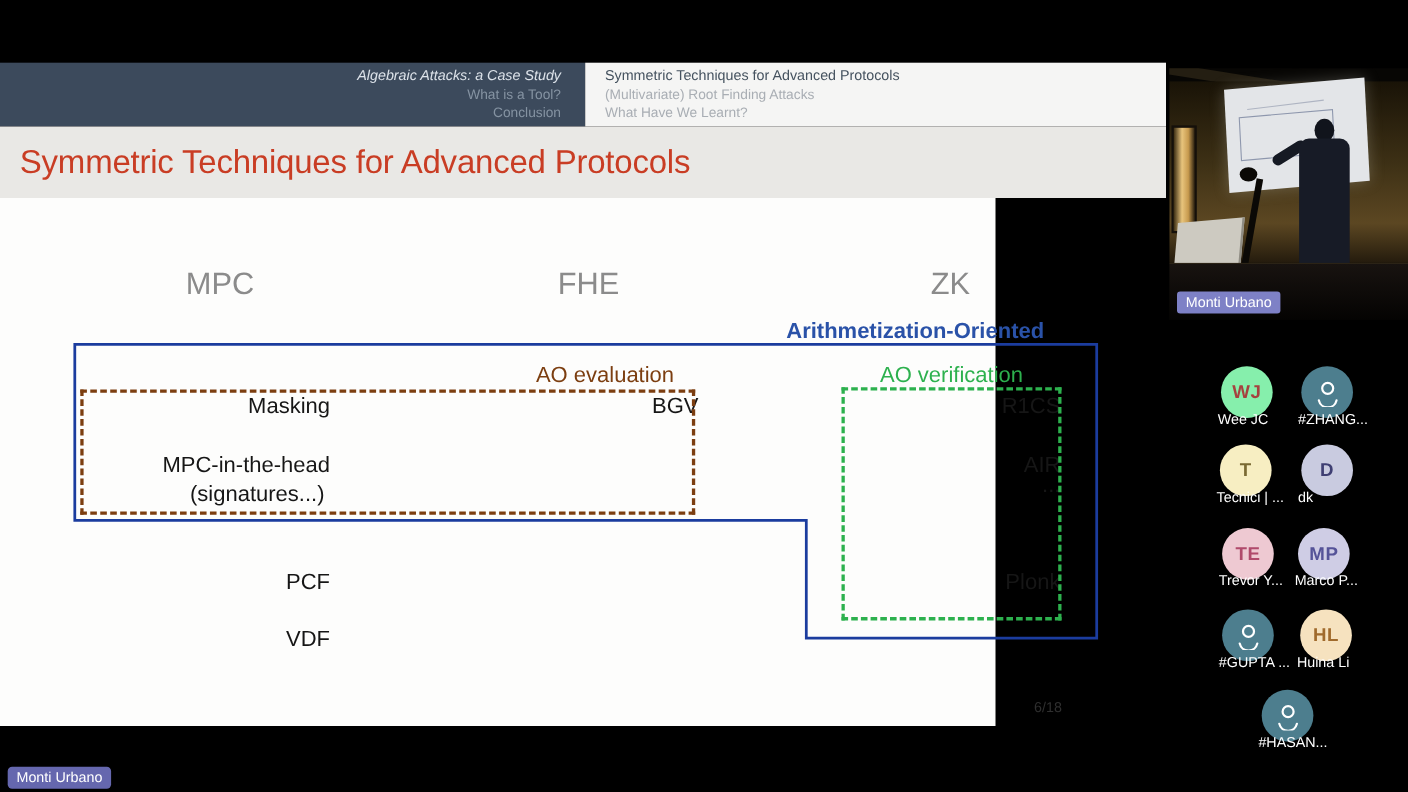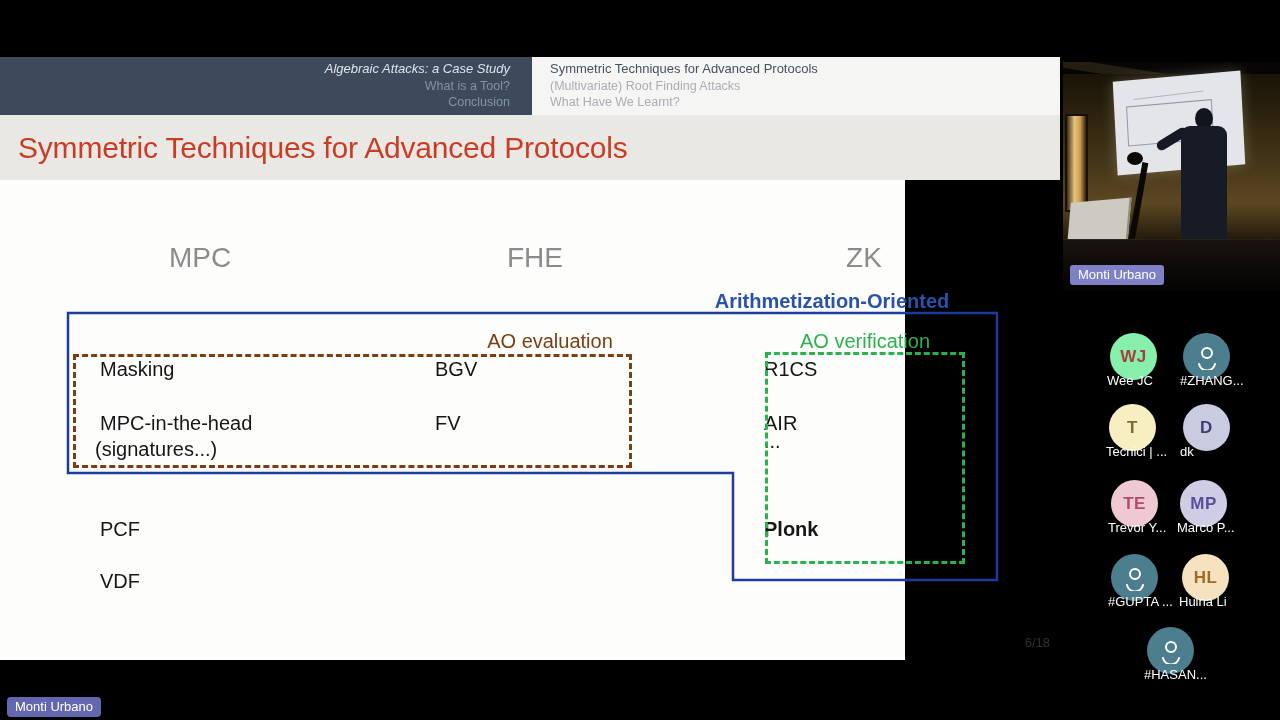--- a/index.html
+++ b/index.html
@@ -19,28 +19,28 @@
   .hdr-right .l1 { color:#45525f; font-size:13px; }
   .hdr-right .l2 { color:#a9aeb4; font-size:12.5px; }
 
   
   .title-band { left:0; top:115px; width:1060px; height:65px; background:#e9e8e5;
                 display:flex; align-items:center; padding-left:18px; }
   .slide-title { font-size:30px; letter-spacing:-0.2px; }
 
   
   .slide-body { left:0; top:180px; width:905px; height:480px; background:#fdfdfc; }
-  .slide-body .lbl { position:absolute; text-align:left; font-size:20px; color:#161616; }
+  .slide-body .lbl { position:absolute; text-align:right; font-size:20px; color:#161616; }
   .col-head { position:absolute; font-size:28px; color:#8b8b8b; text-align:center; width:200px; }
   .banner { position:absolute; left:702px; top:110px; width:260px; text-align:center;
             font-size:20px; font-weight:bold; }
   .ao-tag { position:absolute; font-size:20px; z-index:3; }
   .dash-box { position:absolute; z-index:1; }
   .box-svg { position:absolute; left:0; top:0; z-index:2; pointer-events:none; }
-  .page-num { position:absolute; left:940px; top:455px; width:110px; text-align:right;
+  .page-num { position:absolute; left:940px; top:455px; width:110px; text-align:left;
               font-size:13px; color:#2f2f2f; }
 
   
   .video { left:1063px; top:62px; width:217px; height:229px; background:#070604;
            overflow:hidden; }
   .v-wall { position:absolute; left:0; top:12px; width:100%; height:165px;
             background:linear-gradient(180deg,#191307 0%,#3d3015 45%,#5c4722 78%,#241b0d 100%); }
   .v-beam { position:absolute; left:-10px; top:6px; width:150px; height:10px;
             background:#241e12; transform:rotate(9deg); }
   .v-window { position:absolute; left:2px; top:52px; width:23px; height:98px;
@@ -116,25 +116,24 @@
   <div class="ao-tag" style="left: 470px; top: 150px; width: 160px; text-align: center; color: rgb(124, 62, 16);">AO evaluation</div>
 
   <div class="dash-box" style="left:765px; top:172px; width:200px; height:212px; border:3px dashed #2db14e;"></div>
   <div class="ao-tag" style="left: 770px; top: 150px; width: 190px; text-align: center; color: rgb(45, 177, 78);">AO verification</div>
 
   <div class="lbl" style="left:100px; top:178px; width:200px;">Masking</div>
   <div class="lbl" style="left:435px; top:178px; width:200px;">BGV</div>
   <div class="lbl" style="left:764px; top:178px; width:200px;">R1CS</div>
   <div class="lbl" style="left:100px; top:232px; width:200px;">MPC-in-the-head</div>
   <div class="lbl" style="left:95px;  top:258px; width:200px;">(signatures...)</div>
-  <div class="lbl" style="left:435px; top:232px; width:200px;">FV</div>
   <div class="lbl" style="left:764px; top:232px; width:200px;">AIR</div>
   <div class="lbl" style="left:764px; top:250px; width:200px;">...</div>
   <div class="lbl" style="left:100px; top:338px; width:200px;">PCF</div>
-  <div class="lbl" style="left:764px; top:338px; width:200px;font-weight:bold;">Plonk</div>
+  <div class="lbl" style="left:764px; top:338px; width:200px;">Plonk</div>
   <div class="lbl" style="left:100px; top:390px; width:200px;">VDF</div>
 
   <div class="page-num">6/18</div>
 </div>
 
 <div class="abs video">
   <div class="v-beam"></div>
   <div class="v-wall"></div>
   <div class="v-window"></div>
   <div class="v-screen">

